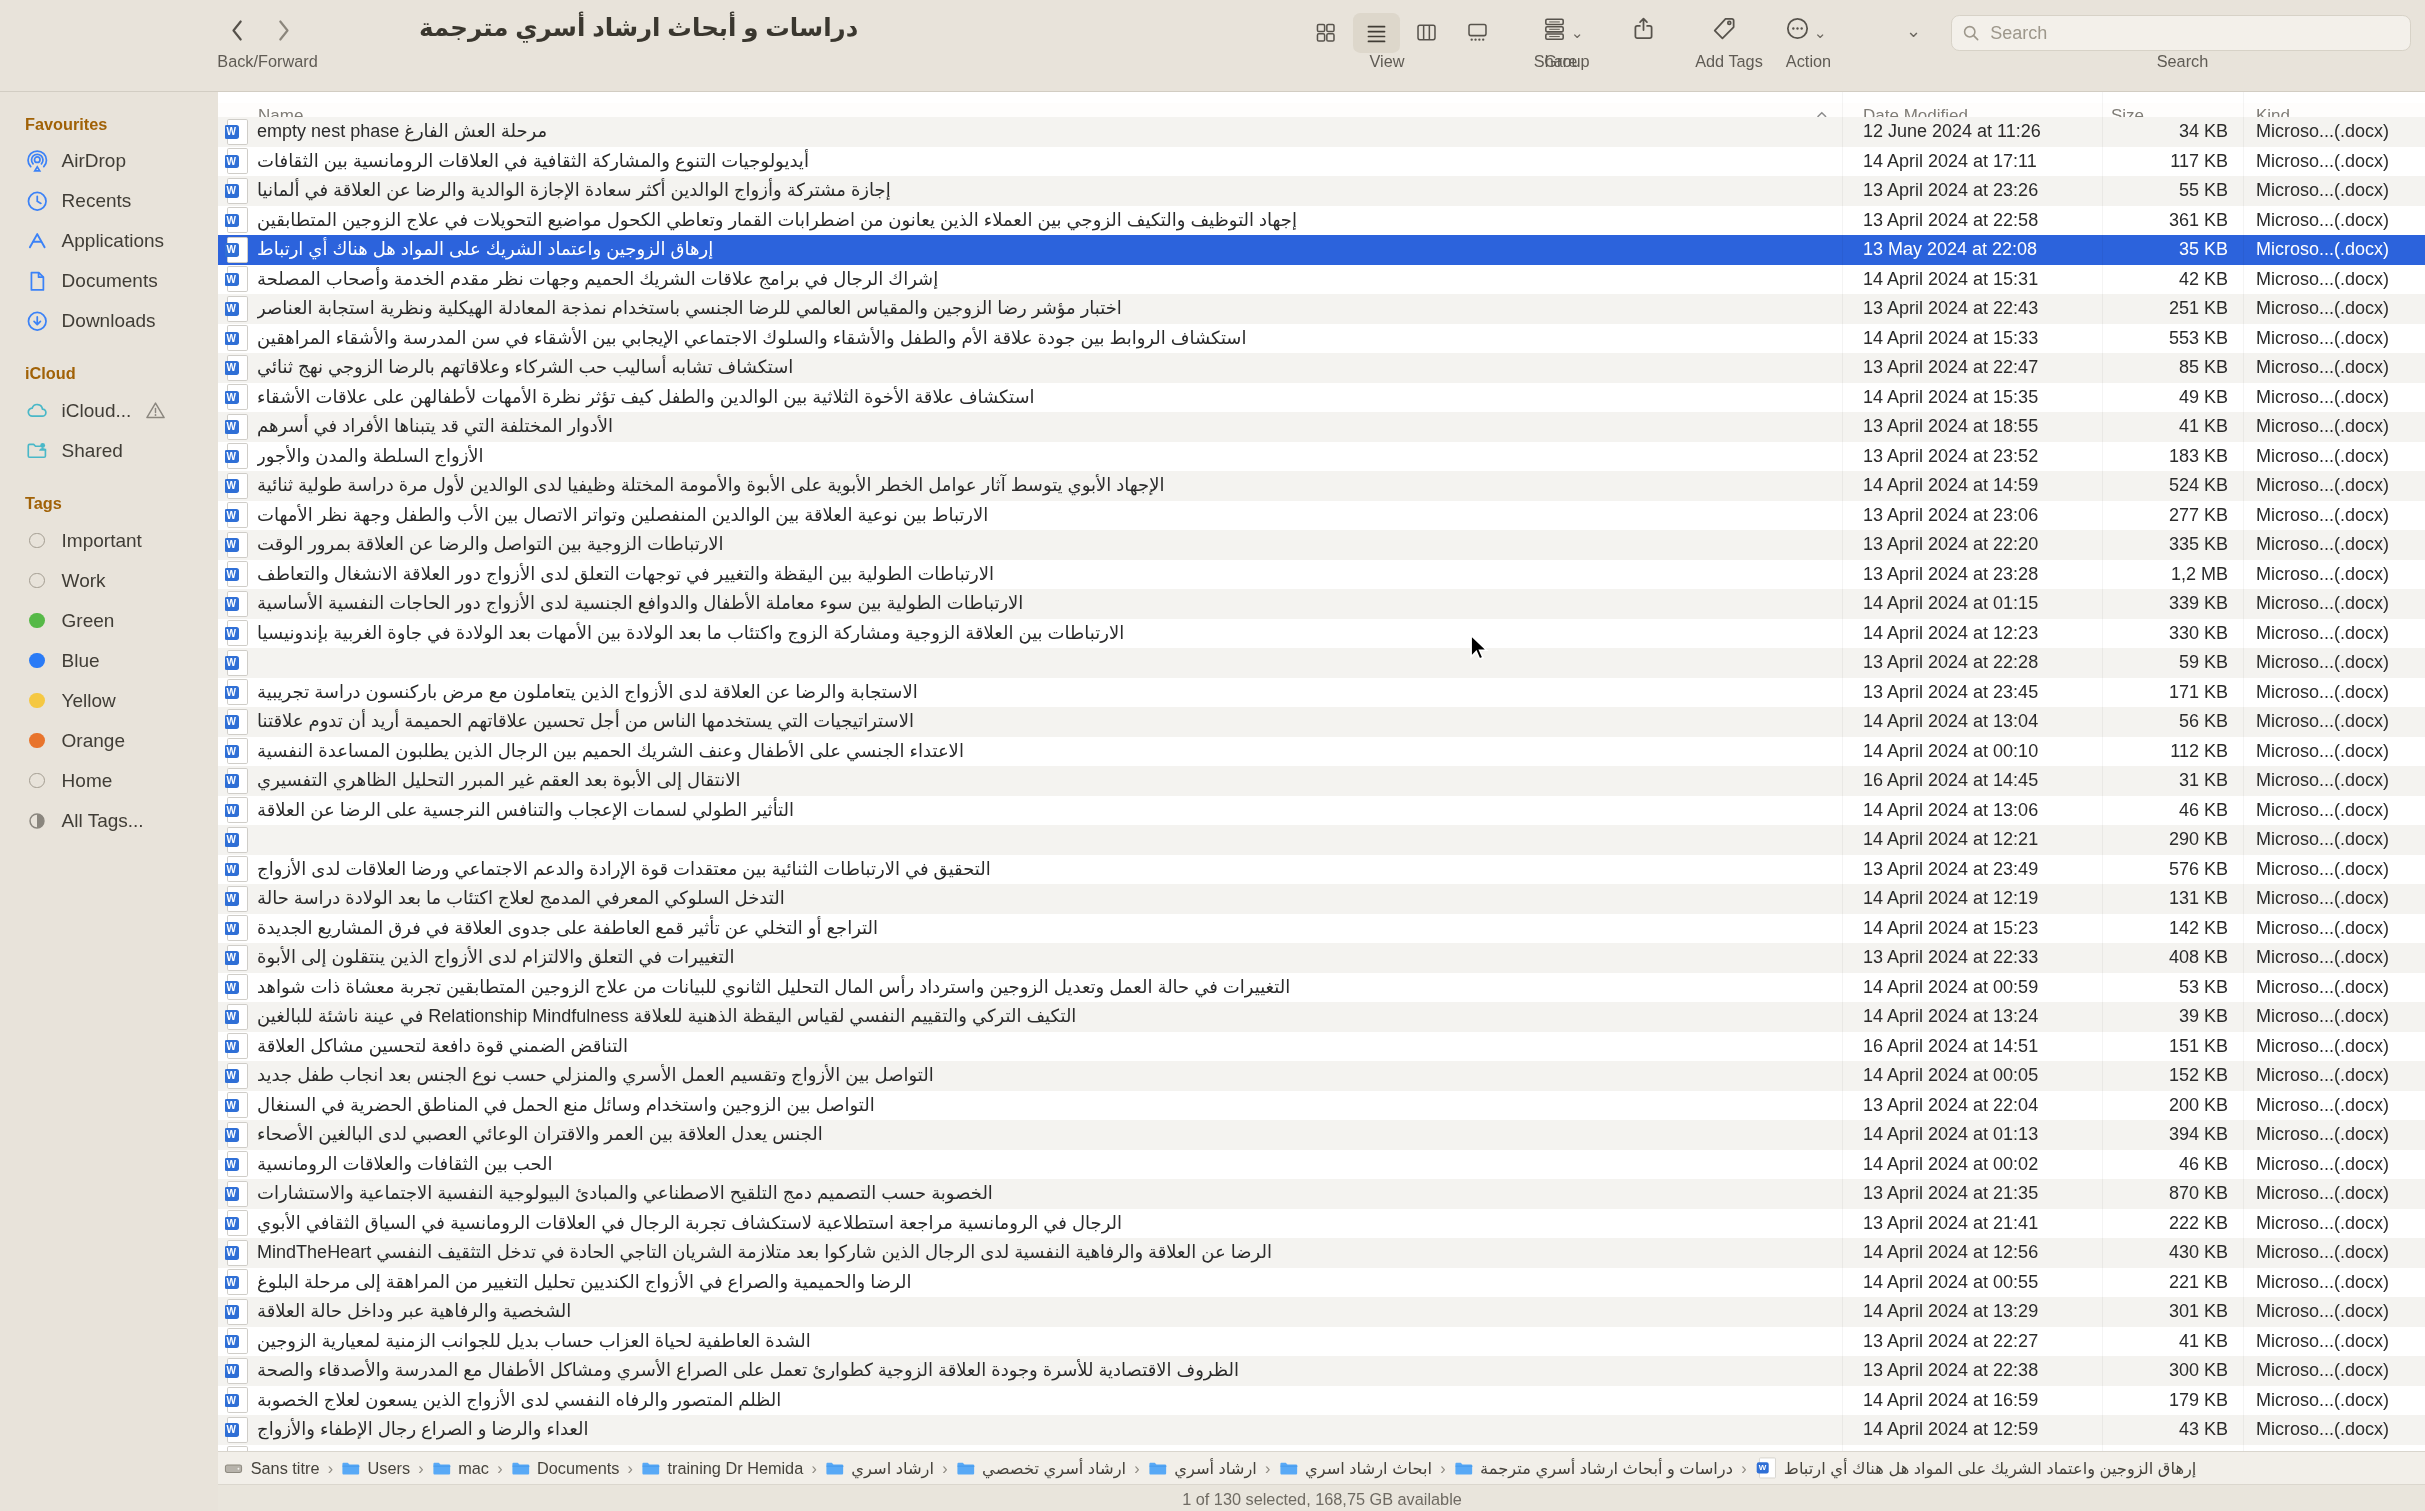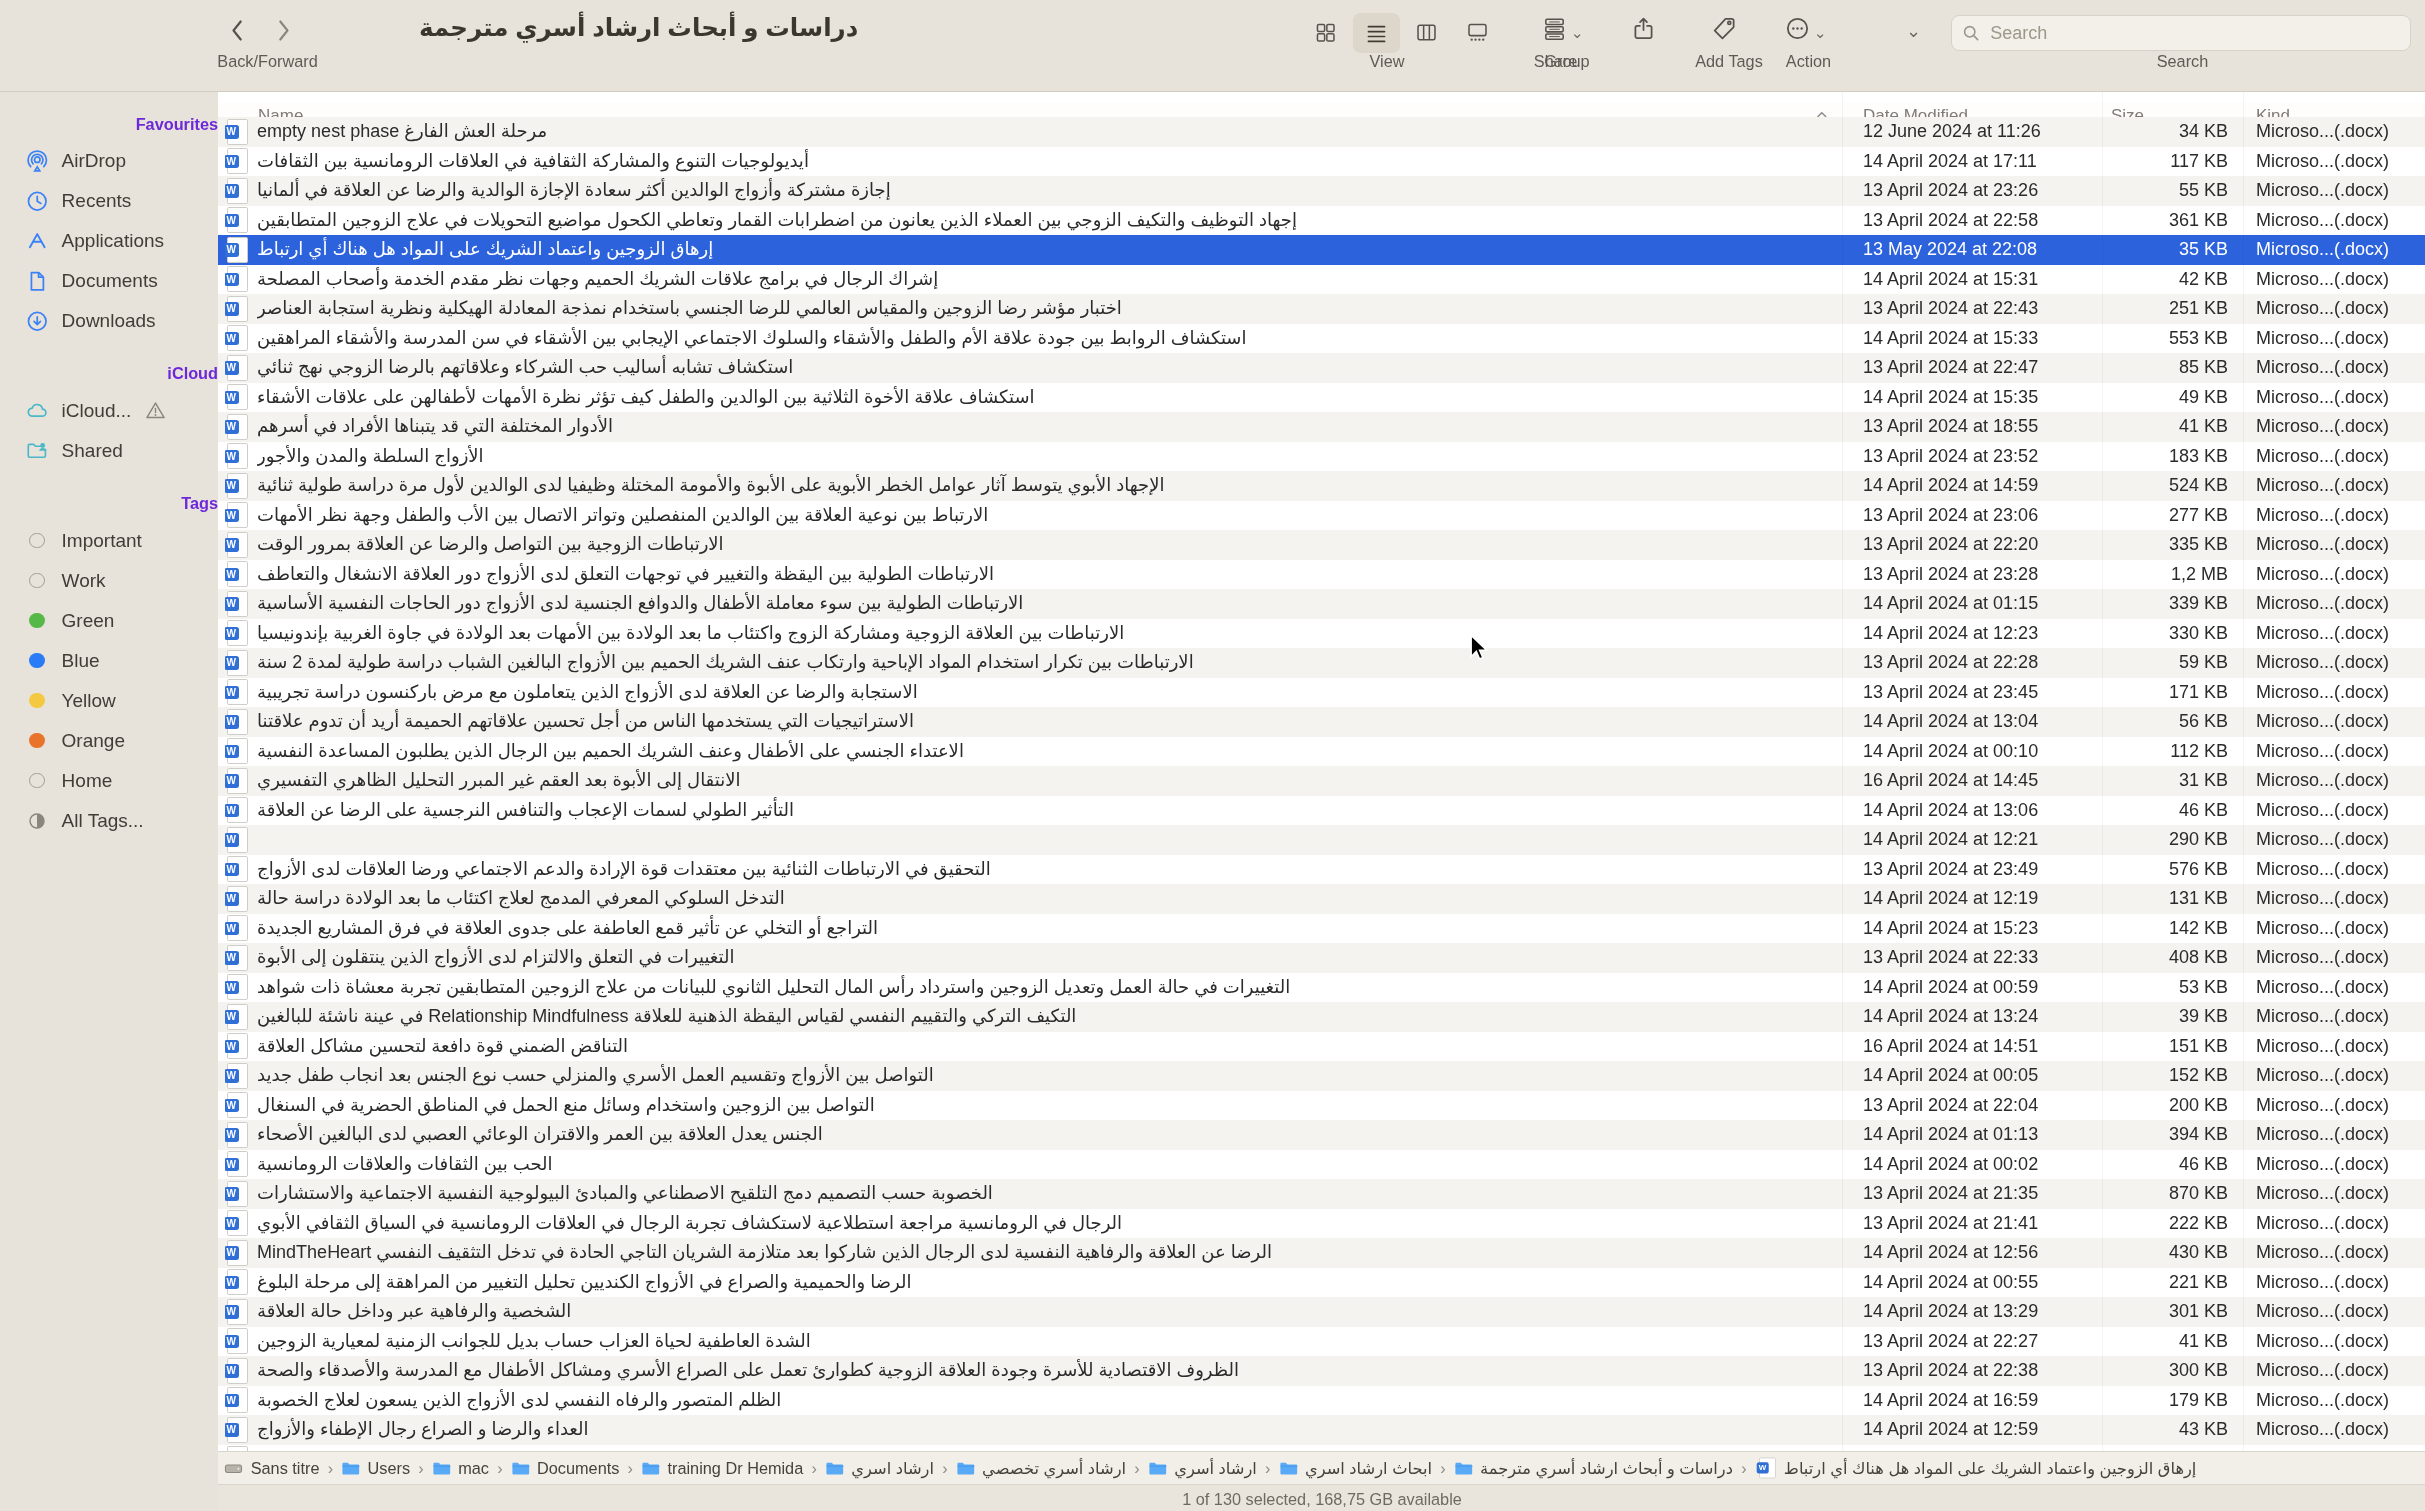--- a/index.html
+++ b/index.html
@@ -17,21 +17,21 @@
   .segbtn{width:47px;height:40px;display:flex;align-items:center;justify-content:center;border-radius:7.3px;}
   .segbtn.sel{background:#ddd7cb;}
   .tbtn{position:absolute;top:14.5px;display:flex;align-items:flex-start;}
   .chev{font-size:15.4px;color:#6a665e;margin-left:2.7px;margin-top:9px;}
   #searchfield{position:absolute;left:1951px;top:15.4px;width:460px;height:36px;background:#f3f0ea;border:0.9px solid #d7d2c7;border-radius:8.2px;display:flex;align-items:center;box-sizing:border-box;padding:0 9px;}
   #searchfield input{border:none;outline:none;background:transparent;font-size:18px;color:#474338;width:399px;margin-left:7.3px;font-family:inherit;}
   #searchfield input::placeholder{color:#9d978b;}
 
   
   #sidebar{position:absolute;left:0;top:91px;width:218px;height:1421px;background:#e8e3da;z-index:4;}
-  .sb-head{font-size:16.3px;font-weight:700;color:#6d28d9;margin:23.6px 0 7.3px 25px;text-align:right;}
+  .sb-head{font-size:16.3px;font-weight:700;color:#a16207;margin:23.6px 0 7.3px 25px;}
   .sb-item{display:flex;align-items:center;height:40px;padding-left:23.6px;font-size:19px;color:#403d36;}
   .sb-item .sb-ic{width:27px;height:27px;display:flex;align-items:center;justify-content:center;margin-right:11px;flex:none;}
   .sb-item .warn{margin-left:12.7px;display:flex;}
   .dot{width:15.4px;height:15.4px;border-radius:50%;box-sizing:border-box;}
   .dot.ring{border:1.8px solid #a39d91;}
 
   
   #listpanel{position:absolute;left:218px;top:91px;width:2208px;height:1361px;background:#ffffff;}
   #colheader{position:absolute;left:0;top:12px;width:2208px;height:25px;background:#fefdfc;border-bottom:0.9px solid #e4e1db;font-size:17px;color:#7f7c76;}
   #colheader .hcell{position:absolute;top:2.7px;white-space:nowrap;}
@@ -539,21 +539,20 @@
           </div>
           <div class="cell c-date">14 April 2024 at 12:23</div>
           <div class="cell c-size">330 KB</div>
           <div class="cell c-kind">Microso...(.docx)</div>
         </div>
         <div class="row stripe">
           <div class="cell c-name">
             <span class="docx">
               <i>W</i>
             </span>
-            <span class="fname" dir="rtl">الارتباطات بين تكرار استخدام المواد الإباحية وارتكاب عنف الشريك الحميم بين الأزواج البالغين الشباب دراسة طولية لمدة 2 سنة</span>
           </div>
           <div class="cell c-date">13 April 2024 at 22:28</div>
           <div class="cell c-size">59 KB</div>
           <div class="cell c-kind">Microso...(.docx)</div>
         </div>
         <div class="row">
           <div class="cell c-name">
             <span class="docx">
               <i>W</i>
             </span>

